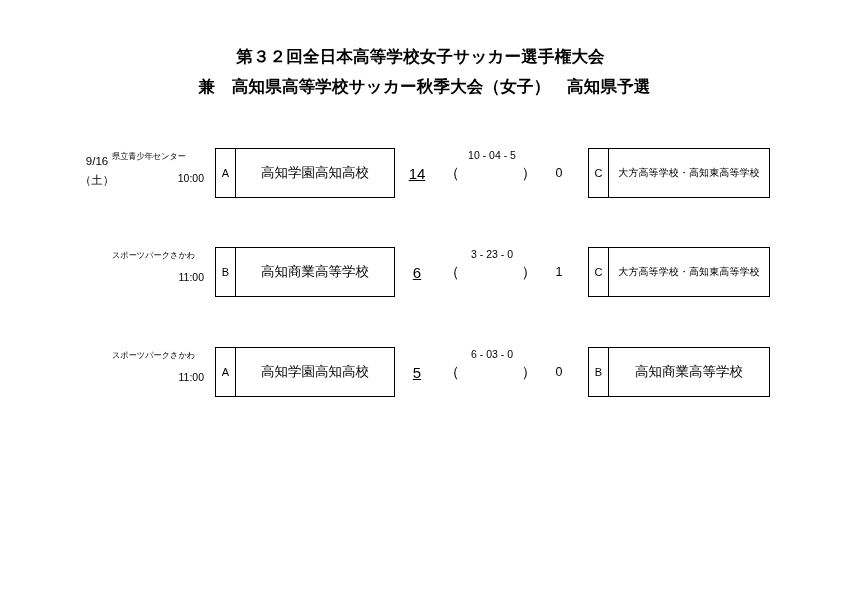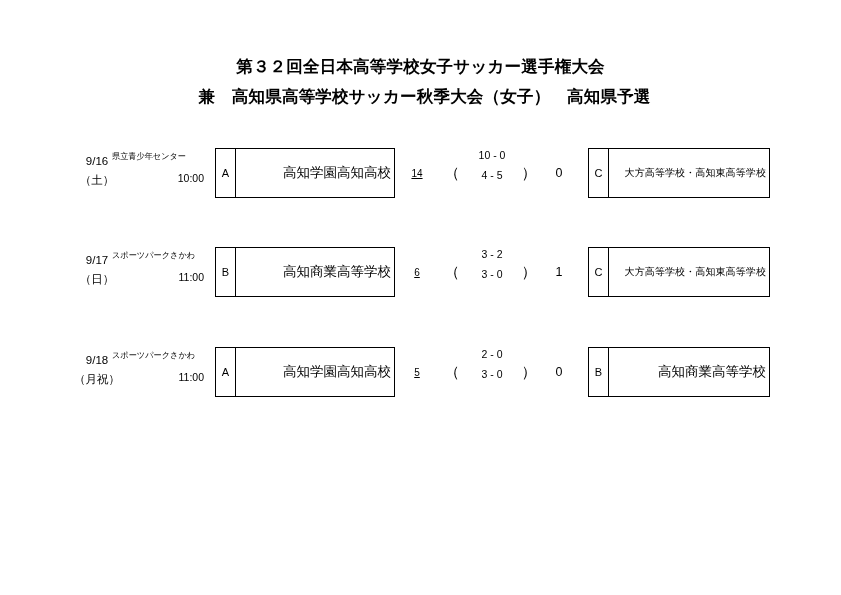--- a/index.html
+++ b/index.html
@@ -17,21 +17,21 @@
   }
   .page {
     position: relative;
     width: 841px;
     height: 595px;
   }
 
   
   .title-block {
     position: absolute;
-    top: 54px;
+    top: 44px;
     left: 0;
     width: 841px;
     text-align: center;
   }
   .title-line1 {
     font-size: 16.5px;
     font-weight: bold;
     letter-spacing: 0.2px;
     line-height: 24px;
     white-space: nowrap;
@@ -122,21 +122,21 @@
     box-sizing: border-box;
     display: flex;
     align-items: center;
     justify-content: center;
     font-size: 11px;
   }
   .team-name-cell {
     flex: 1 1 auto;
     display: flex;
     align-items: center;
-    justify-content: flex-end;
+    justify-content: center;
     box-sizing: border-box;
     padding: 0 3px;
   }
   .team-name {
     font-size: 13.5px;
     line-height: 16px;
     white-space: nowrap;
     text-align: center;
   }
   .team-name.small {
@@ -147,21 +147,21 @@
   
   .score-home {
     position: absolute;
     left: 398px;
     top: 0;
     width: 38px;
     height: 50px;
     display: flex;
     align-items: center;
     justify-content: center;
-    font-size: 10px;
+    font-size: 15px;
     text-decoration: underline;
   }
   .score-away {
     position: absolute;
     left: 540px;
     top: 0;
     width: 38px;
     height: 50px;
     display: flex;
     align-items: center;
@@ -181,21 +181,21 @@
   .paren-open  { left: 444px; }
   .paren-close { left: 521px; }
 
   .halves {
     position: absolute;
     left: 462px;
     top: 0;
     width: 60px;
     height: 50px;
     display: flex;
-    flex-direction: column;
+    justify-content: center;
     box-sizing: border-box;
   }
   .half {
     font-size: 10.5px;
     line-height: 14px;
     text-align: center;
     white-space: nowrap;
   }
   .half.first  { margin-bottom: 6px; }
 </style>
@@ -234,24 +234,20 @@
     <div class="score-away">0</div>
     <div class="team-box right">
       <div class="group-cell">C</div>
       <div class="team-name-cell">
         <span class="team-name small">大方高等学校・高知東高等学校</span>
       </div>
     </div>
   </div>
 
   <div class="match-row row-2">
-    <div class="date-cell">
-      <span class="date-main">9/17</span>
-      <span class="date-dow">（日）</span>
-    </div>
     <div class="venue-cell">
       <span class="venue-name">スポーツパークさかわ</span>
       <span class="venue-time">11:00</span>
     </div>
     <div class="team-box left">
       <div class="group-cell">B</div>
       <div class="team-name-cell">
         <span class="team-name">高知商業高等学校</span>
       </div>
     </div>
@@ -265,38 +261,34 @@
     <div class="score-away">1</div>
     <div class="team-box right">
       <div class="group-cell">C</div>
       <div class="team-name-cell">
         <span class="team-name small">大方高等学校・高知東高等学校</span>
       </div>
     </div>
   </div>
 
   <div class="match-row row-3">
-    <div class="date-cell">
-      <span class="date-main">9/18</span>
-      <span class="date-dow">（月祝）</span>
-    </div>
     <div class="venue-cell">
       <span class="venue-name">スポーツパークさかわ</span>
       <span class="venue-time">11:00</span>
     </div>
     <div class="team-box left">
       <div class="group-cell">A</div>
       <div class="team-name-cell">
         <span class="team-name">高知学園高知高校</span>
       </div>
     </div>
     <div class="score-home">5</div>
     <div class="paren paren-open">（</div>
     <div class="halves">
-      <span class="half first">2 - 0</span>
+      <span class="half first">6 - 0</span>
       <span class="half second">3 - 0</span>
     </div>
     <div class="paren paren-close">）</div>
     <div class="score-away">0</div>
     <div class="team-box right">
       <div class="group-cell">B</div>
       <div class="team-name-cell">
         <span class="team-name">高知商業高等学校</span>
       </div>
     </div>

